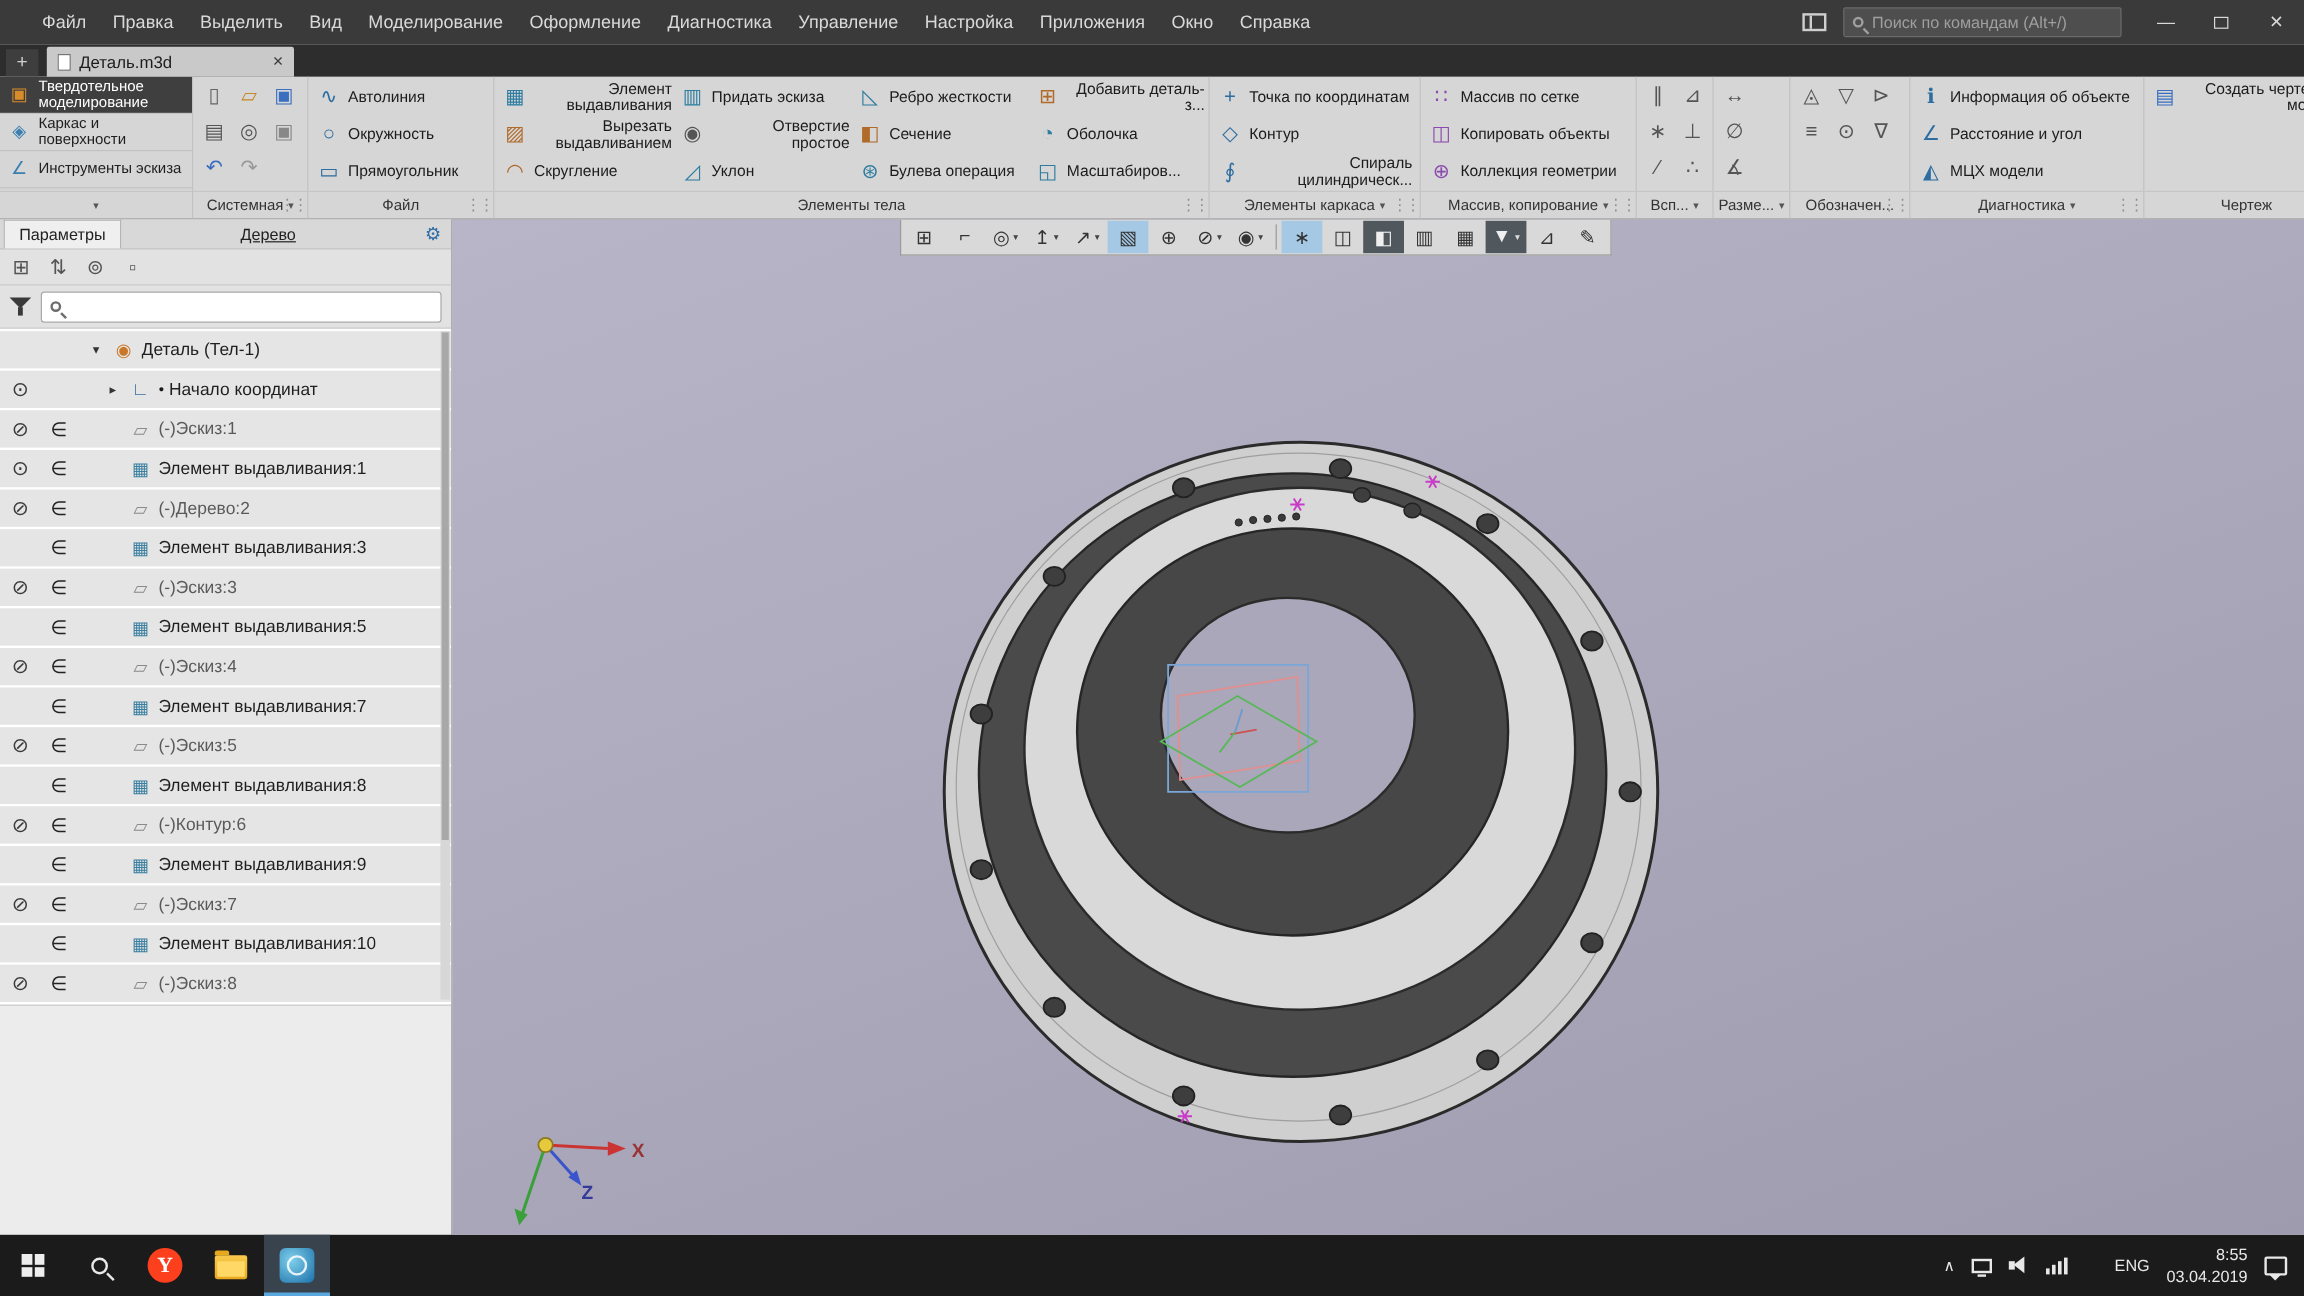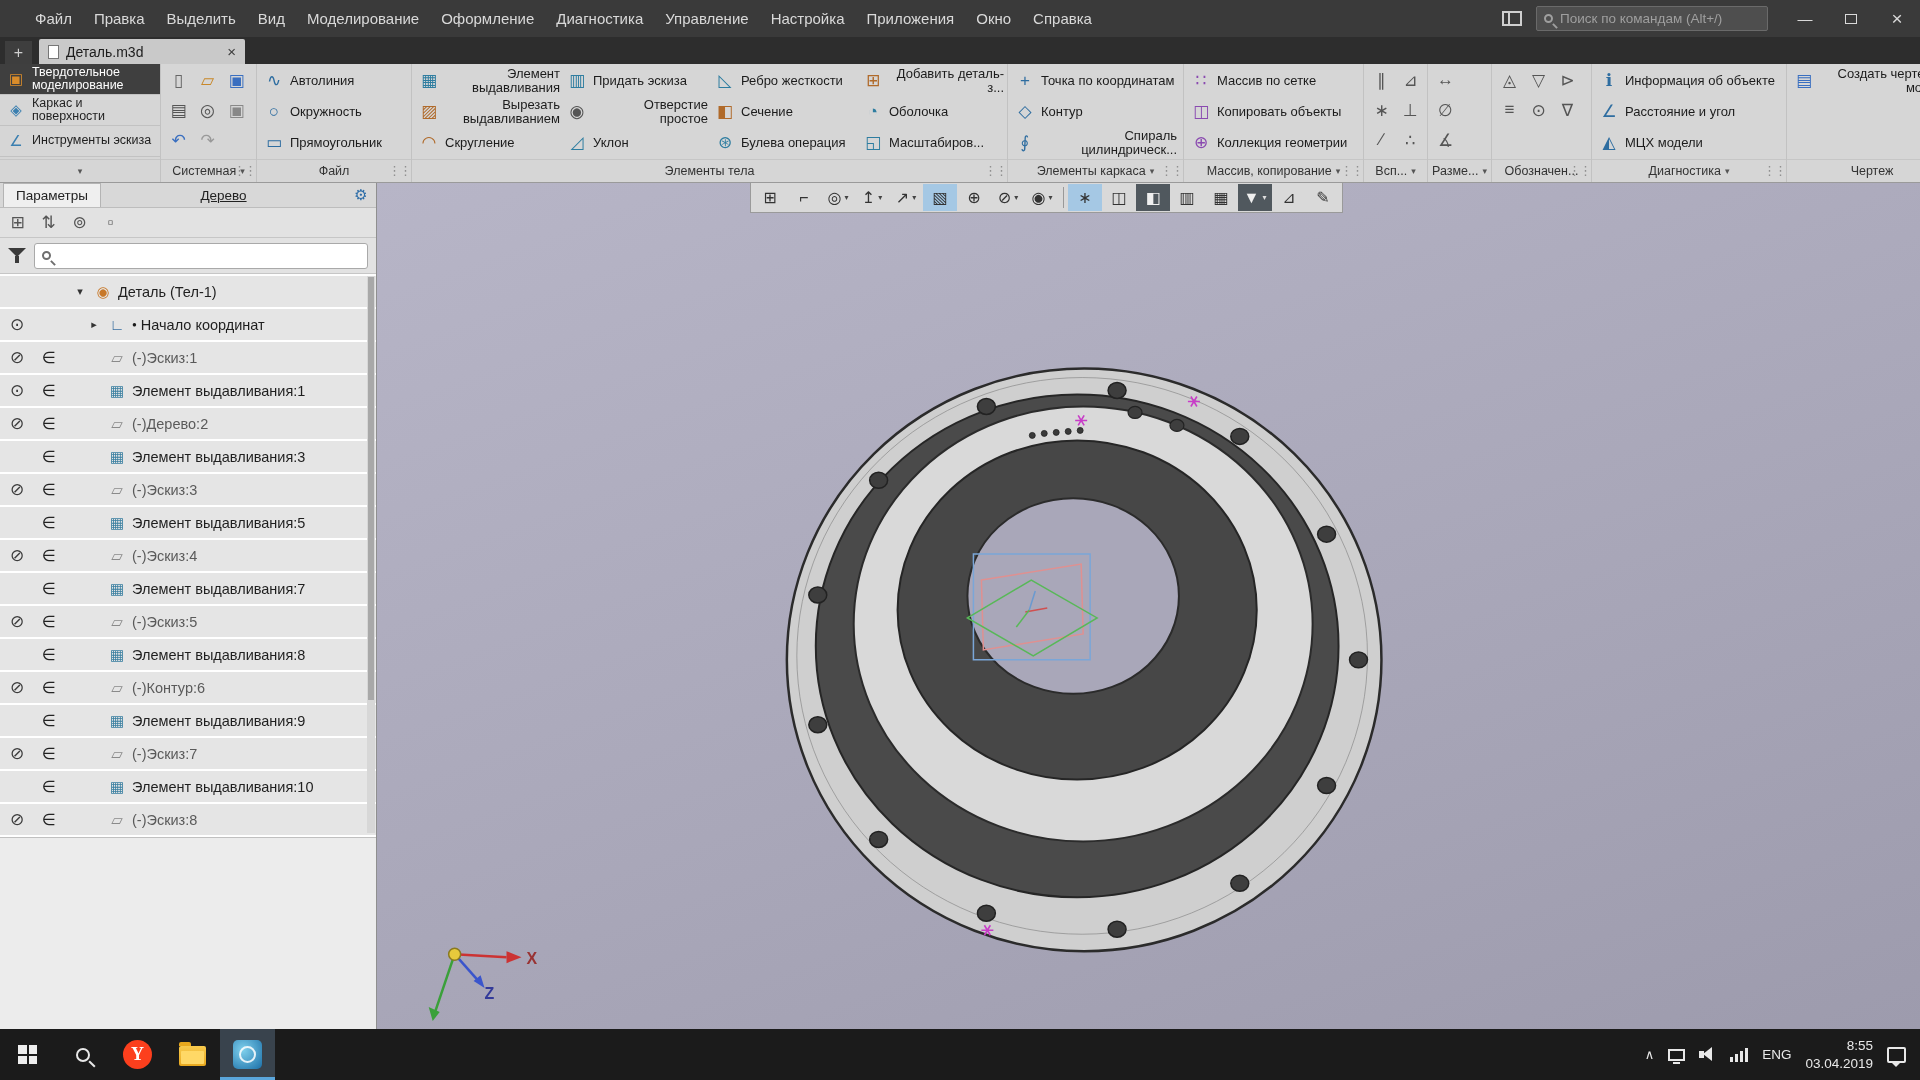--- a/index.html
+++ b/index.html
@@ -118,21 +118,21 @@
   #tray { margin-left:auto; display:flex; align-items:center; gap:14px; padding-right:14px; }
   .chev { font-size:13px; color:#e8e8e8; }
   .net { width:17px; height:12px; border:2px solid #e8e8e8; position:relative; }
   .net::after { content:''; position:absolute; left:3px; bottom:-5px; width:7px; height:2px; background:#e8e8e8; }
   .spk { width:17px; height:15px; position:relative; }
   .spk::before { content:''; position:absolute; left:0; top:4px; width:5px; height:7px; background:#e8e8e8; }
   .spk::after { content:''; position:absolute; left:4px; top:0; border-top:7.5px solid transparent; border-bottom:7.5px solid transparent; border-right:9px solid #e8e8e8; }
   .bars { display:flex; align-items:flex-end; gap:2px; height:14px; }
   .bars i { display:block; width:3px; background:#e8e8e8; }
   .bars i:nth-child(1){height:5px;} .bars i:nth-child(2){height:8px;} .bars i:nth-child(3){height:11px;} .bars i:nth-child(4){height:14px;}
-  .tb-lang { font-size:13.5px; }
+  .tb-lang { font-size:13.5px;margin-left:25px; }
   .tb-clock { font-size:13.5px; text-align:right; line-height:1.3; }
   .bub { width:19px; height:16px; border:2px solid #e8e8e8; border-radius:2px; position:relative; }
   .bub::after { content:''; position:absolute; left:2px; bottom:-6px; border-left:5px solid transparent; border-right:5px solid transparent; border-top:5px solid #e8e8e8; }
 </style>
 </head>
 <body>
 
 <div id="app">
 
   <header id="titlebar">

